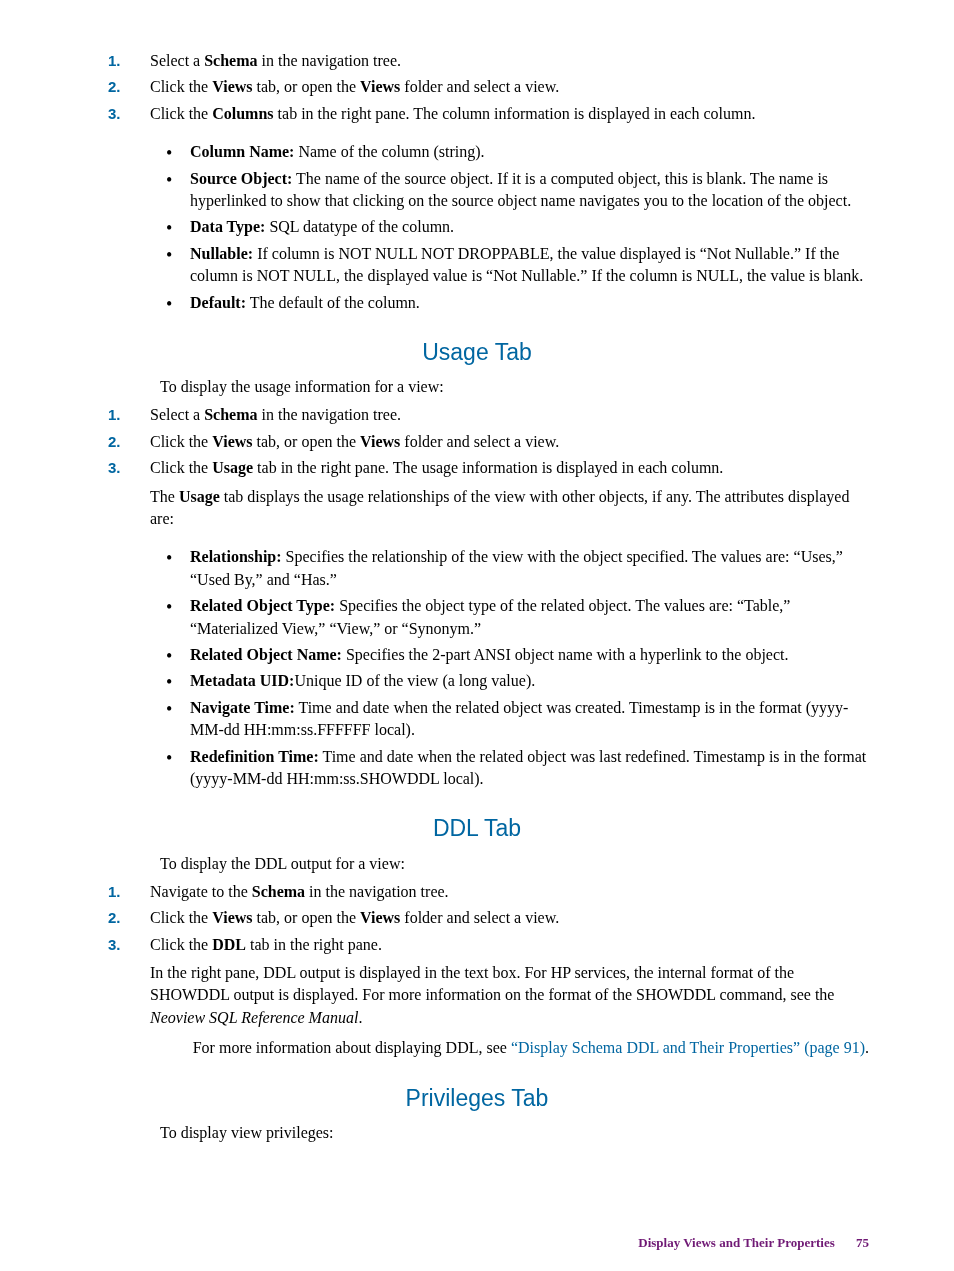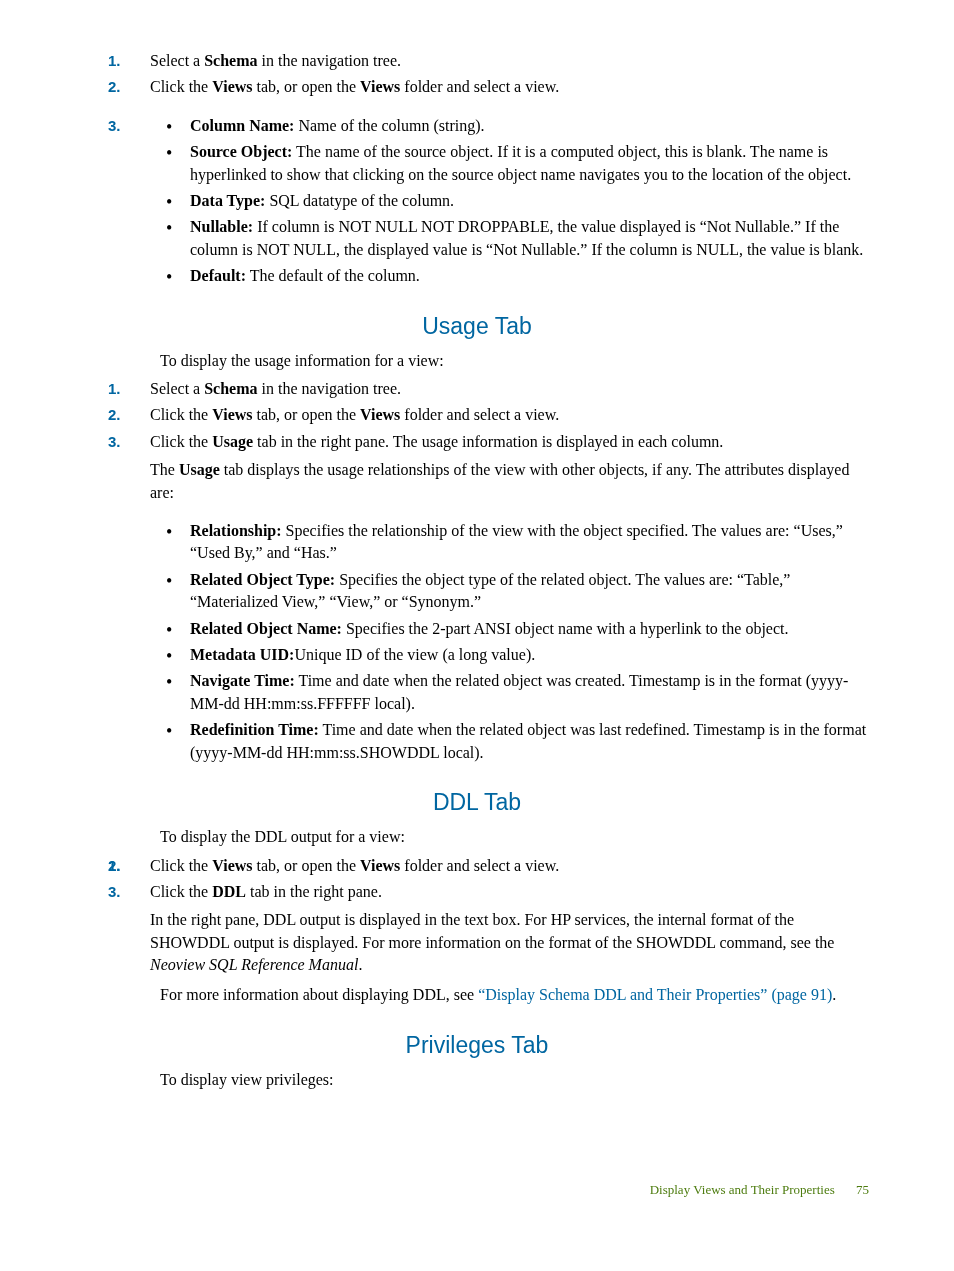--- a/index.html
+++ b/index.html
@@ -54,30 +54,32 @@
     color: #0066a1;
     font-size: 23px;
     margin: 22px 0 8px 0;
     text-align: center;
   }
   .intro-line {
     margin: 0 0 6px 75px;
   }
   .para-continuation {
     margin: 8px 0 8px 75px;
+    text-align: right;
   }
   .link {
     color: #0066a1;
   }
   .footer {
     text-align: right;
     font-family: Georgia, serif;
     font-size: 13px;
     margin-top: 90px;
-    color: #4d7c0f;
+    color: #701a75;
+    font-weight: bold;
   }
   .footer .pagenum {
     display: inline-block;
     margin-left: 18px;
   }
   .italic {
     font-style: italic;
   }
 </style>
 </head>
@@ -87,20 +89,21 @@
   <li>
     <span class="num">1.</span>
     <span><span>Select a </span><strong>Schema</strong><span> in the navigation tree.</span></span>
   </li>
   <li>
     <span class="num">2.</span>
     <span><span>Click the </span><strong>Views</strong><span> tab, or open the </span><strong>Views</strong><span> folder and select a view.</span></span>
   </li>
   <li>
     <span class="num">3.</span>
+    <span><span>Click the </span><strong>Columns</strong><span> tab in the right pane. The column information is displayed in each column.</span></span>
     <ul class="bullet-list">
       <li><strong>Column Name:</strong><span> Name of the column (string).</span></li>
       <li><strong>Source Object:</strong><span> The name of the source object. If it is a computed object, this is blank. The name is hyperlinked to show that clicking on the source object name navigates you to the location of the object.</span></li>
       <li><strong>Data Type:</strong><span> SQL datatype of the column.</span></li>
       <li><strong>Nullable:</strong><span> If column is NOT NULL NOT DROPPABLE, the value displayed is “Not Nullable.” If the column is NOT NULL, the displayed value is “Not Nullable.” If the column is NULL, the value is blank.</span></li>
       <li><strong>Default:</strong><span> The default of the column.</span></li>
     </ul>
   </li>
 </ol>
 
@@ -128,20 +131,21 @@
       <li><strong>Redefinition Time:</strong><span> Time and date when the related object was last redefined. Timestamp is in the format (yyyy-MM-dd HH:mm:ss.SHOWDDL local).</span></li>
     </ul>
   </li>
 </ol>
 
 <h2 class="section-heading">DDL Tab</h2>
 <p class="intro-line">To display the DDL output for a view:</p>
 <ol class="ordered-list">
   <li>
     <span class="num">1.</span>
+    <span><span>Navigate to the </span><strong>Schema</strong><span> in the navigation tree.</span></span>
   </li>
   <li>
     <span class="num">2.</span>
     <span><span>Click the </span><strong>Views</strong><span> tab, or open the </span><strong>Views</strong><span> folder and select a view.</span></span>
   </li>
   <li>
     <span class="num">3.</span>
     <span><span>Click the </span><strong>DDL</strong><span> tab in the right pane.</span></span>
     <div class="nested-para"><span>In the right pane, DDL output is displayed in the text box. For HP services, the internal format of the SHOWDDL output is displayed. For more information on the format of the SHOWDDL command, see the </span><span class="italic">Neoview SQL Reference Manual</span><span>.</span></div>
   </li>

